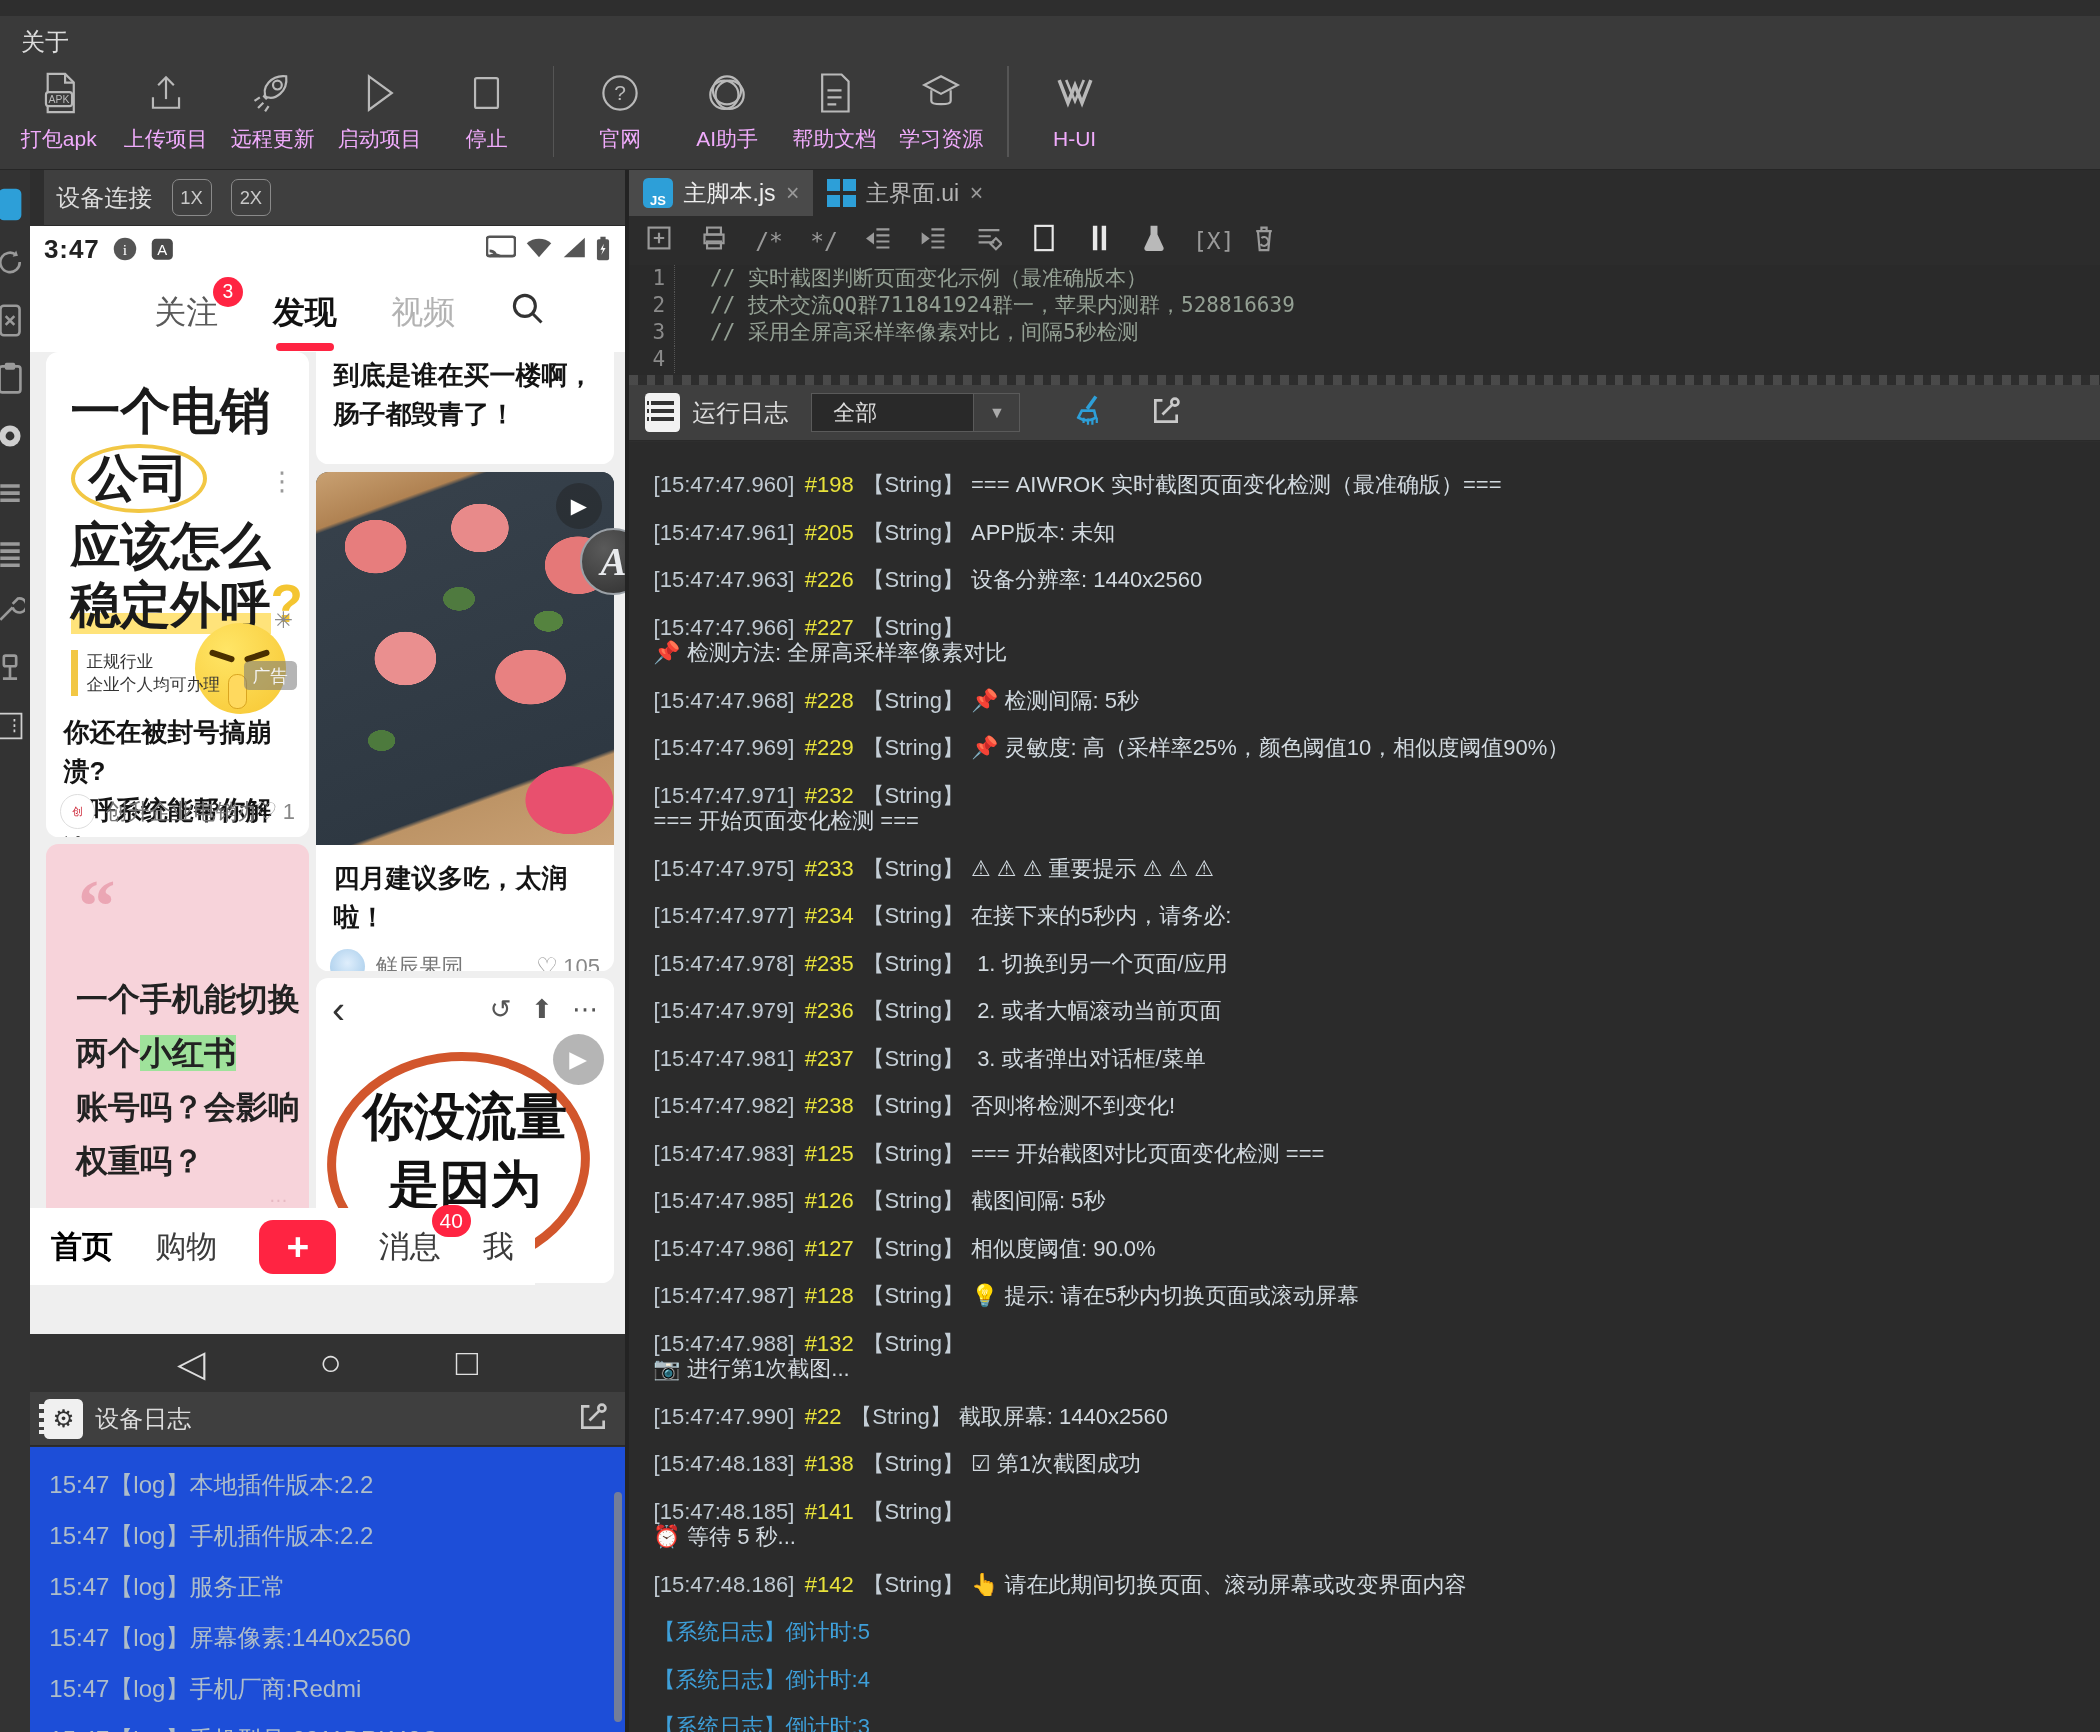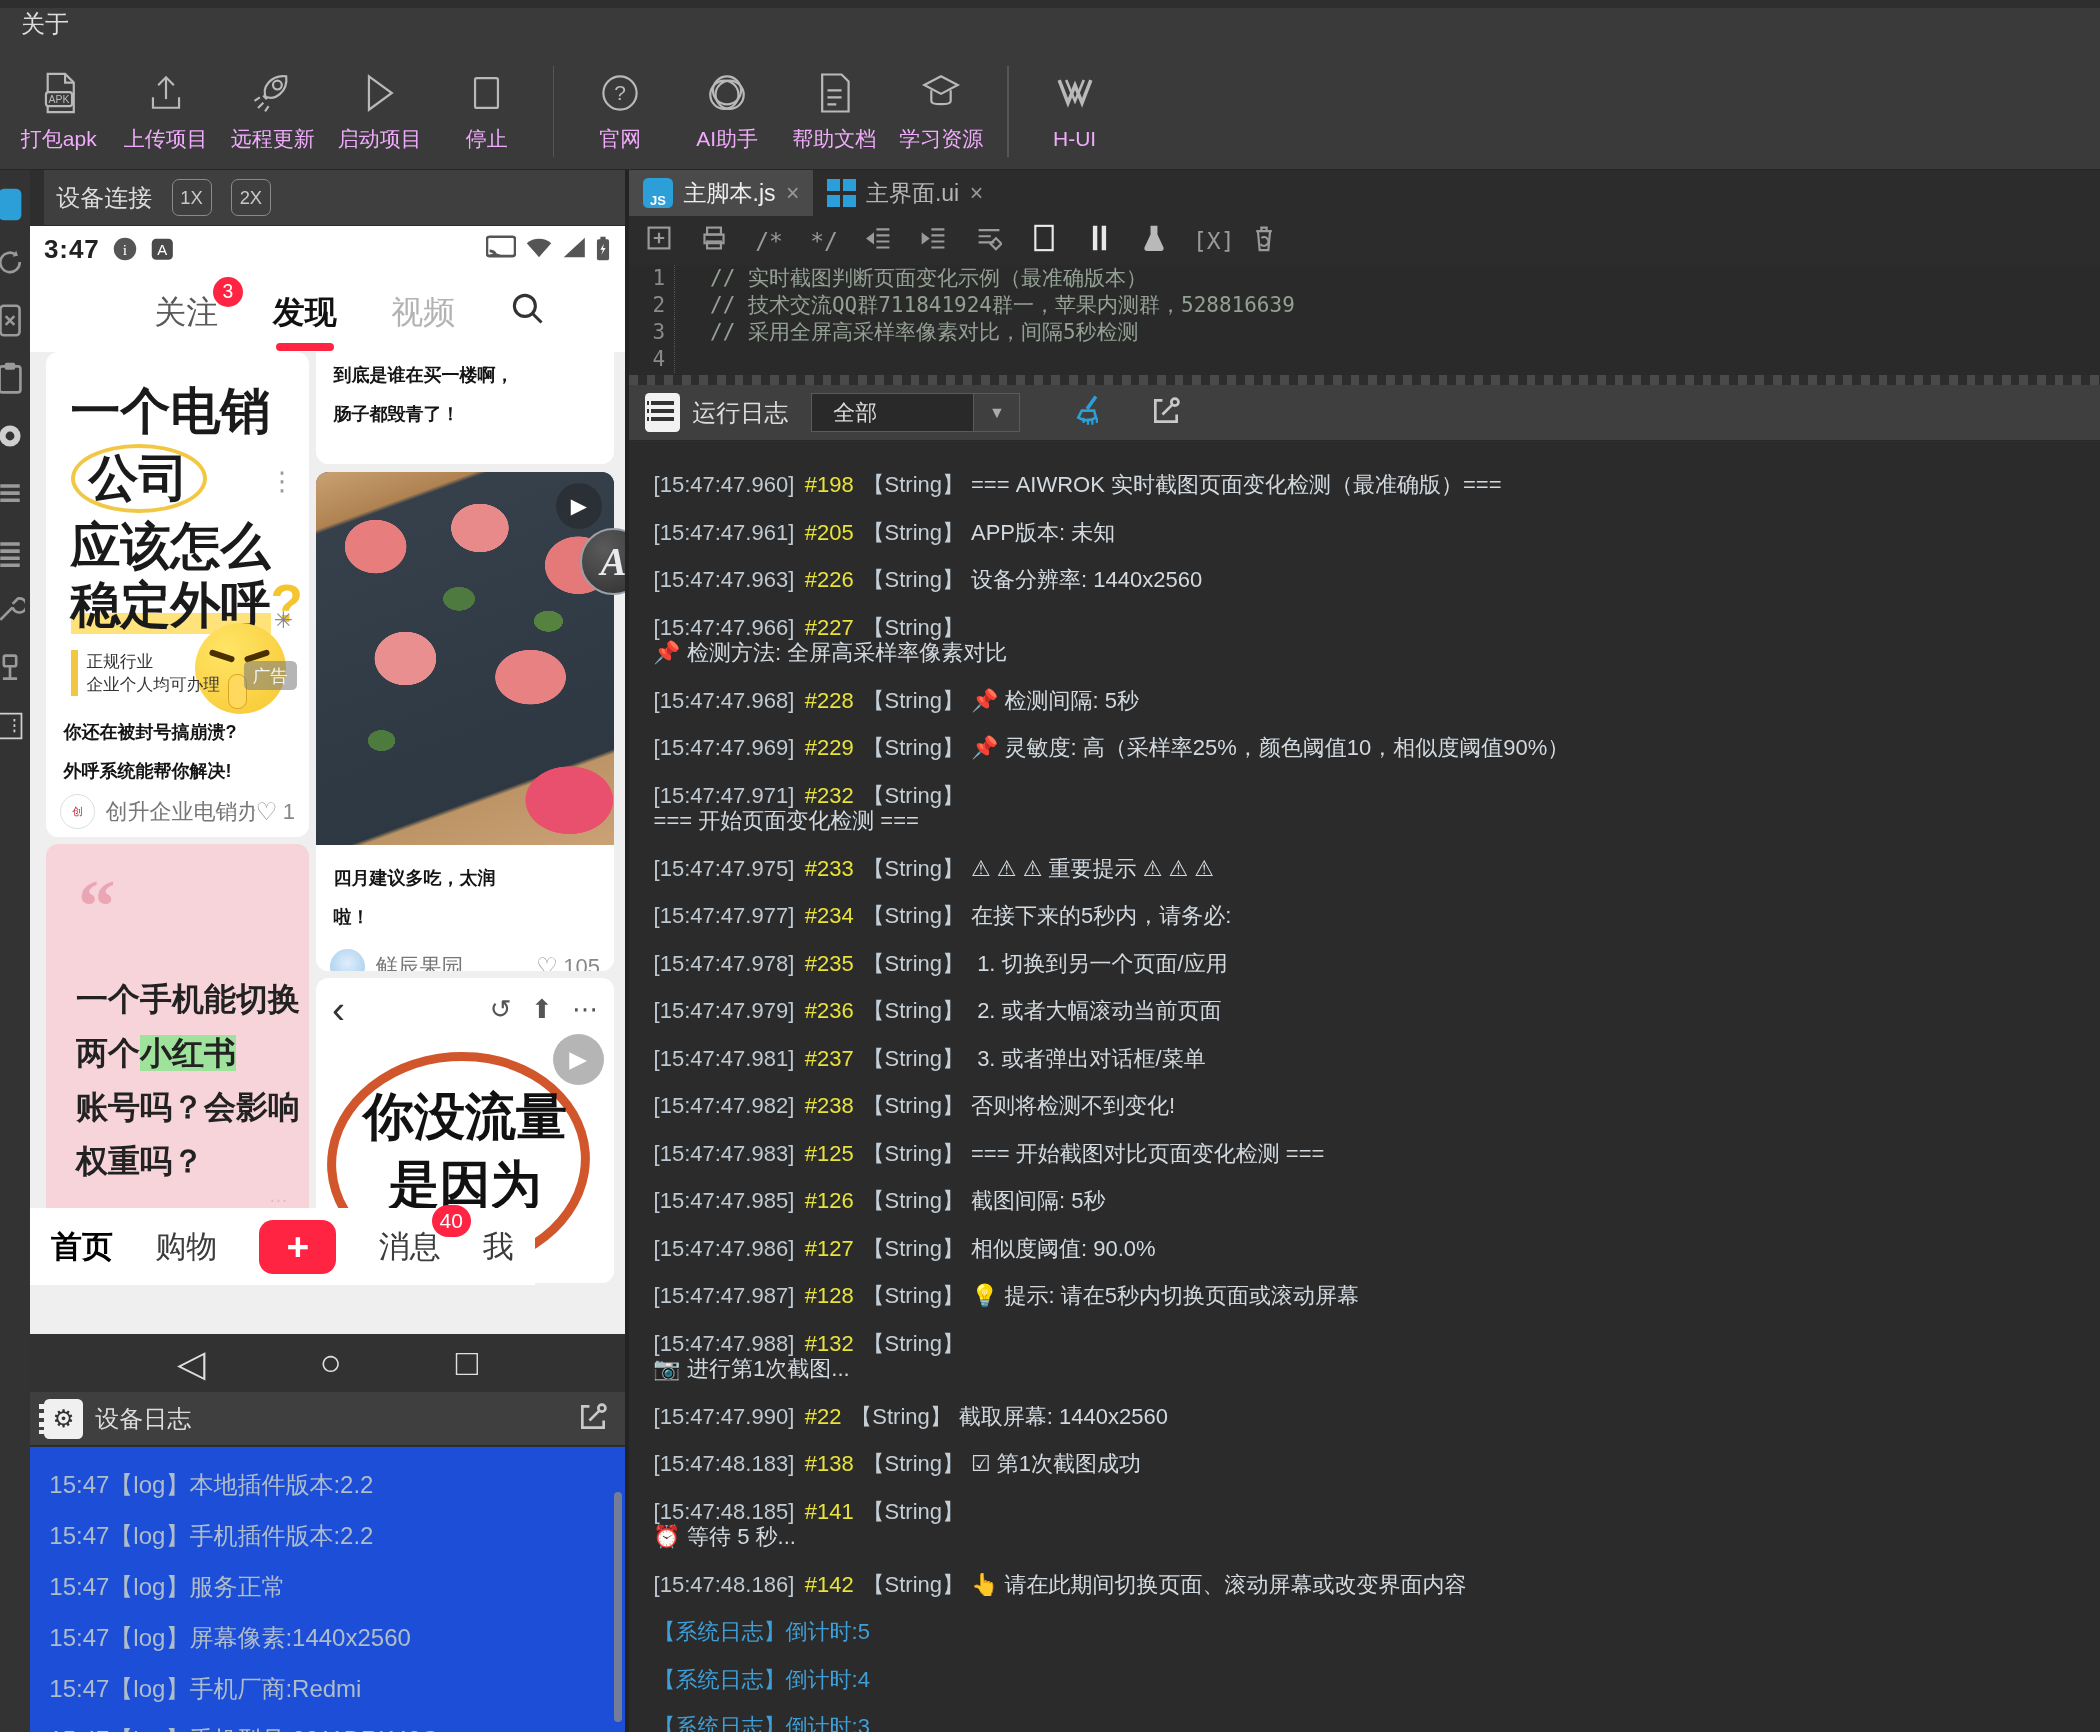--- a/index.html
+++ b/index.html
@@ -1,22 +1,22 @@
 <!DOCTYPE html>
 <html style="font-size:14px"><head>
 <meta charset="utf-8">
 <style>
   * { margin:0; padding:0; box-sizing:border-box; }
   html,body { width:2101px; height:1733px; overflow:hidden; background:#2e2e2e;
               font-family:"Liberation Sans", sans-serif; }
   #app { position:absolute; inset:0; width:2101px; height:1733px; background:#2e2e2e; }
 
   
-  .menubar { position:absolute; left:0; top:8px; width:2101px; height:53px; background:#3a3a3a;
-             border-bottom:0.9px solid #282828; display:flex; }
+  .menubar { position:absolute; left:0; top:16px; width:2101px; height:53px; background:#3a3a3a;
+             border-bottom:0.9px solid #282828; display:flex; align-items:center; }
   .menu-item { color:#dcdcdc; font-size:24px; padding:0 21px; }
 
   
   .toolbar { position:absolute; left:0; top:54px; width:2101px; height:116px; background:#3a3a3a;
              border-bottom:0.9px solid #262626; display:flex; align-items:center; padding-left:5.3px; }
   .tbtn { width:107px; height:105px; display:flex; flex-direction:column; align-items:center;
           justify-content:center; gap:8.8px; color:#c9c9c9; }
   .tbtn .ticon { height:46px; display:flex; align-items:center; justify-content:center; }
   .tbtn .tlabel { font-size:21px; color:#f0abfc; white-space:nowrap; }
   .tsep { width:1.8px; height:91px; background:#555; margin:0 12.3px; }
@@ -69,21 +69,21 @@
   .emoji-brow1,.emoji-brow2 { position:absolute; width:26px; height:6.1px; background:#4a2f00; border-radius:3.5px; }
   .emoji-brow1 { left:14px; top:46px; transform:rotate(18deg); }
   .emoji-brow2 { left:49px; top:46px; transform:rotate(-18deg); }
   .emoji-hand { position:absolute; left:33px; top:67px; width:19.3px; height:35px; border-radius:8.8px;
                 background:#ffd95e; border:1.8px solid #d9a520; }
   .emoji-spark { position:absolute; right:0; top:0; color:#8a8a8a; font-size:23px; }
   .ad-small { position:absolute; left:24.6px; top:298px; border-left:7px solid #f2c744; padding-left:8.8px;
               font-size:16.7px; color:#333; line-height:23px; }
   .ad-tag { position:absolute; right:12.3px; top:309px; background:rgba(120,120,120,.55); color:#f2f2f2;
             font-size:17.6px; padding:2.6px 8.8px; border-radius:5.3px; }
-  .card-title { font-size:18px; color:#141414; font-weight:bold; line-height:39px; padding:14px 17.6px 5.3px 17.6px; }
+  .card-title { font-size:26px; color:#141414; font-weight:bold; line-height:39px; padding:14px 17.6px 5.3px 17.6px; }
   .card-foot { display:flex; align-items:center; padding:7px 14px 0 14px; color:#777; font-size:22px; }
   .avatar { width:35px; height:35px; border-radius:50%; flex:0 0 auto; margin-right:10.5px;
             background:radial-gradient(circle at 40% 35%, #e8c9a8, #caa27a); position:relative; }
   .avatar.logo { background:#fff; border:0.9px solid #ddd; color:#c23; font-size:10.5px; text-align:center; line-height:33px; }
   .avatar.orchard { background:radial-gradient(circle at 50% 40%, #dfeefc, #9ec7e8); }
   .foot-name { white-space:nowrap; overflow:hidden; flex:1; }
   .likes { margin-left:auto; display:flex; align-items:center; gap:5.3px; color:#888; }
   .heart { font-size:24.6px; color:#9a9a9a; }
 
   

